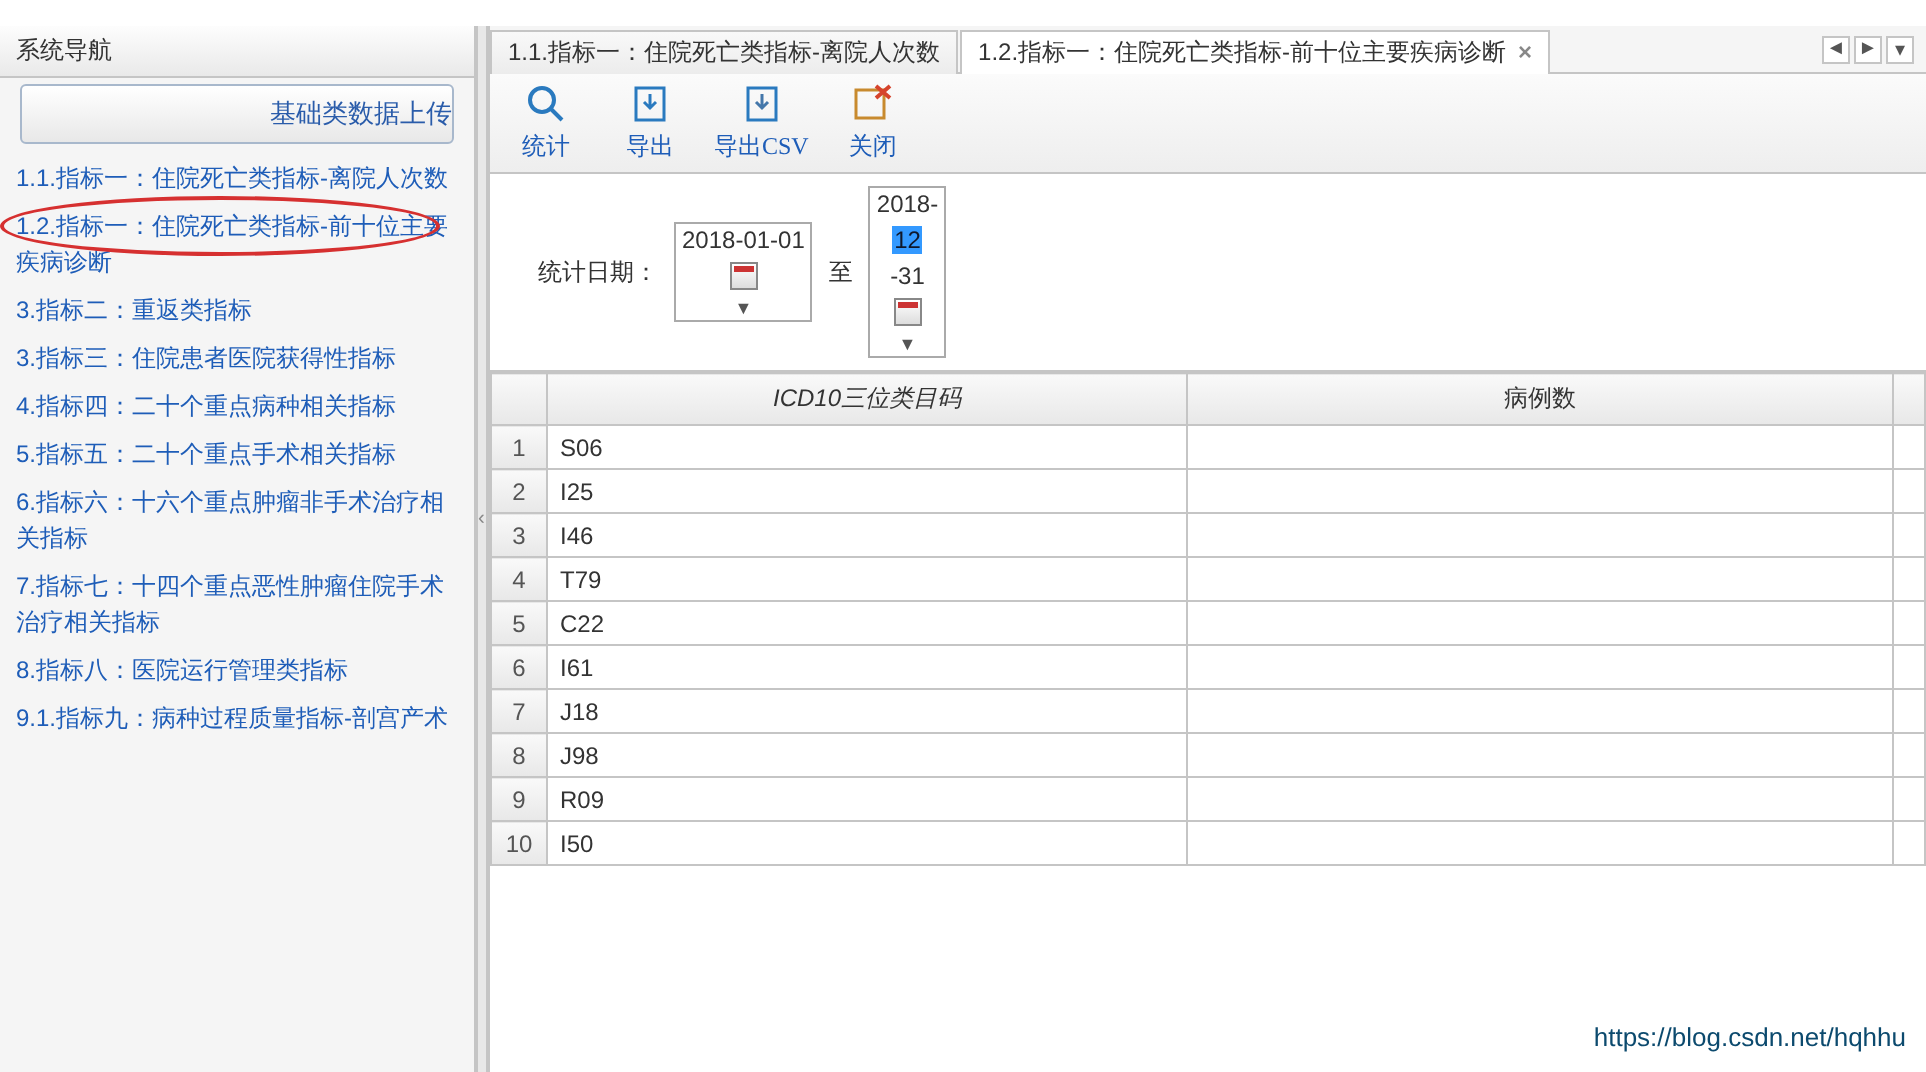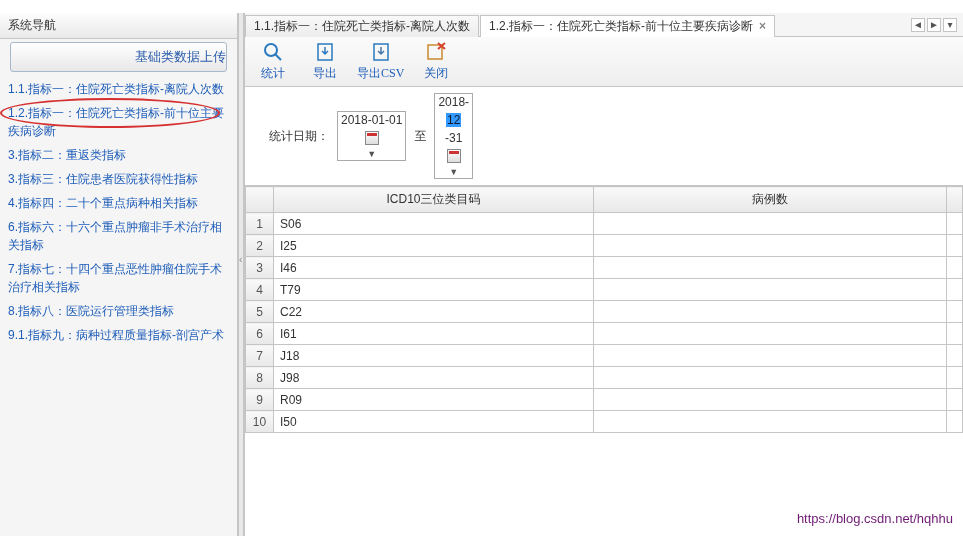--- a/index.html
+++ b/index.html
@@ -26,41 +26,42 @@
     .date-input { display: inline-flex; align-items: center; border: 1px solid #aaa; background: #fff; padding: 1px 3px; gap: 4px; font-size: 12px; flex-direction: column; }
     .date-input .sel { background: #3399ff; color: #0f172a; padding: 0 1px; }
     .cal-icon { width: 14px; height: 14px; border: 1px solid #888; background: linear-gradient(#fff, #ddd); position: relative; }
     .cal-icon::after { content: ""; position: absolute; top: 1px; left: 1px; right: 1px; height: 3px; background: #c33; }
     .dd { font-size: 9px; color: #555; }
     .table-wrap { flex: 1; overflow: auto; position: relative; }
     table { border-collapse: collapse; width: 100%; }
     th { background: linear-gradient(#f9f9f9, #e8e8e8); border: 1px solid #c5c5c5; padding: 4px; font-weight: normal; font-size: 12px; text-align: center; }
     td { border: 1px solid #c5c5c5; padding: 3px 6px; font-size: 12px; height: 22px; }
     td.rownum { background: linear-gradient(#f9f9f9, #e8e8e8); text-align: center; width: 28px; color: #555; }
-    .col-icd { width: 320px; }
+    .col-icd { width: 320px; font-style: italic; }
     .splitter { width: 6px; background: #e8e8e8; border-left: 1px solid #c5c5c5; border-right: 1px solid #c5c5c5; cursor: col-resize; position: relative; }
     .splitter::after { content: "‹"; position: absolute; top: 45%; left: 0; font-size: 10px; color: #888; }
-    .watermark { position: absolute; bottom: 10px; right: 10px; color: #701a75; font-size: 13px; pointer-events: none; font-family: Arial; }
+    .watermark { position: absolute; bottom: 10px; right: 10px; color: #0c4a6e; font-size: 13px; pointer-events: none; font-family: Arial; }
   </style>
 </head>
 <body>
 
 <div class="container">
   <div class="sidebar">
     <div class="sidebar-header">系统导航</div>
     <div class="section-btn">基础类数据上传</div>
     <div class="nav-list">
       <div class="nav-item">1.1.指标一：住院死亡类指标-离院人次数</div>
       <div class="nav-item highlighted">
         <span>1.2.指标一：住院死亡类指标-前十位主要疾病诊断</span>
         <span class="highlight-oval"></span>
       </div>
       <div class="nav-item">3.指标二：重返类指标</div>
       <div class="nav-item">3.指标三：住院患者医院获得性指标</div>
       <div class="nav-item">4.指标四：二十个重点病种相关指标</div>
+      <div class="nav-item">5.指标五：二十个重点手术相关指标</div>
       <div class="nav-item">6.指标六：十六个重点肿瘤非手术治疗相关指标</div>
       <div class="nav-item">7.指标七：十四个重点恶性肿瘤住院手术治疗相关指标</div>
       <div class="nav-item">8.指标八：医院运行管理类指标</div>
       <div class="nav-item">9.1.指标九：病种过程质量指标-剖宫产术</div>
     </div>
   </div>
 
   <div class="splitter"></div>
 
   <div class="main">

